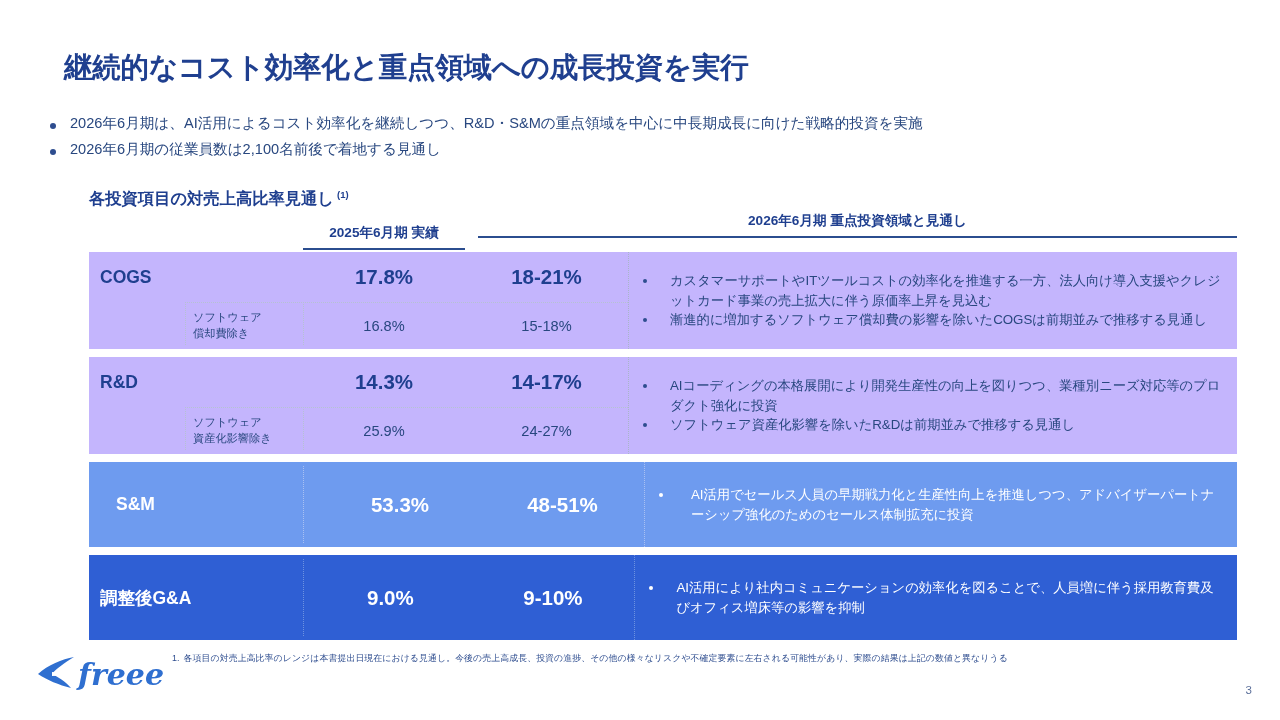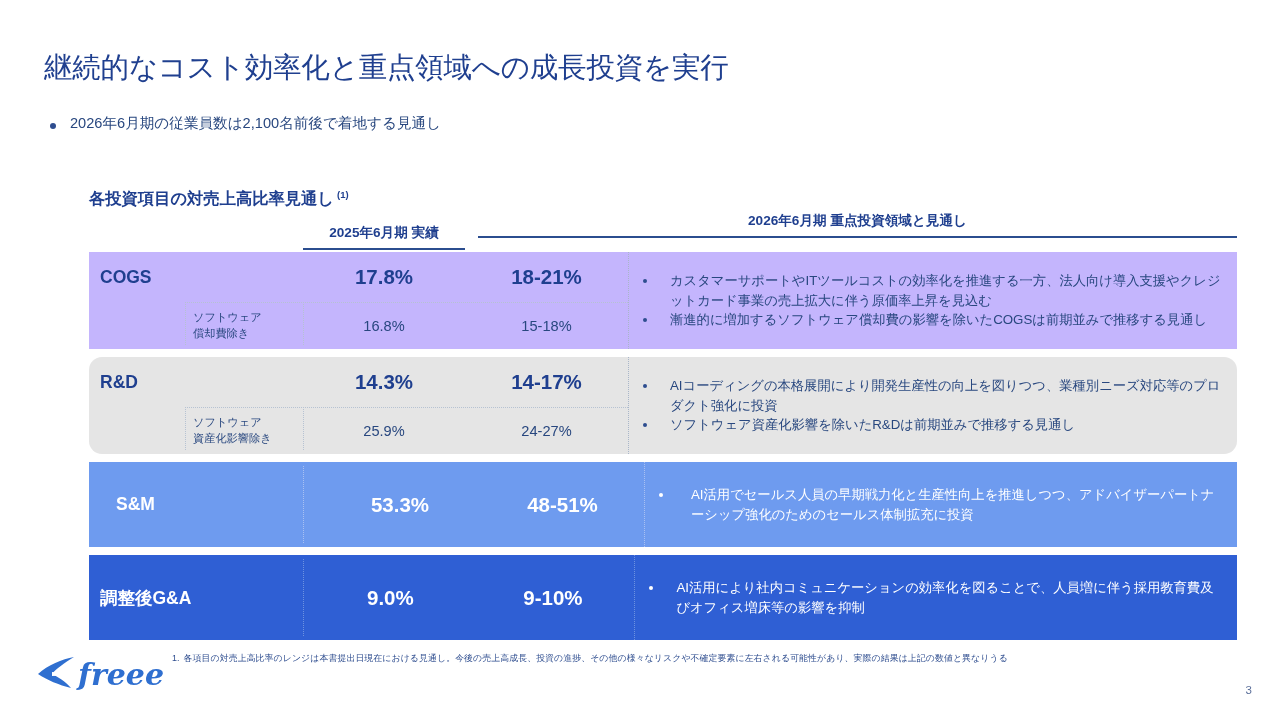--- a/index.html
+++ b/index.html
@@ -19,24 +19,24 @@
   .slide {
     position: absolute;
     inset: 0;
     width: 1280px;
     height: 720px;
   }
 
   
   .slide-title {
     position: absolute;
-    left: 44px;
+    left: 64px;
     top: 49px;
     font-size: 28.5px;
-    font-weight: normal;
+    font-weight: bold;
     letter-spacing: -0.2px;
     color: #1f3f8f;
     white-space: nowrap;
   }
 
   
   .bullets {
     position: absolute;
     left: 47px;
     top: 114px;
@@ -106,21 +106,21 @@
     top: 252px;
     width: 1148px;
   }
   .block {
     position: relative;
     width: 100%;
     box-sizing: border-box;
     margin-bottom: 8px;
   }
   .block.gray   { background: #c4b5fd; }
-  .block.lblue  { background: #e5e5e5; border-radius: 13px; }
+  .block.lblue  { background: #c4b5fd; }
   .block.mblue  { background: #6e9bef; }
   .block.dblue  { background: #2f5fd4; }
 
   .brow {
     display: flex;
     align-items: stretch;
     position: relative;
   }
   
   .c-label {
@@ -272,20 +272,24 @@
   }
 </style>
 </head>
 <body>
 
 <div class="slide">
 
   <div class="slide-title">継続的なコスト効率化と重点領域への成長投資を実行</div>
 
   <div class="bullets">
+    <div class="bullet-row">
+      <span class="bullet-dot"></span>
+      <span>2026年6月期は、AI活用によるコスト効率化を継続しつつ、R&amp;D・S&amp;Mの重点領域を中心に中長期成長に向けた戦略的投資を実施</span>
+    </div>
     <div class="bullet-row">
       <span class="bullet-dot"></span>
       <span>2026年6月期の従業員数は2,100名前後で着地する見通し</span>
     </div>
   </div>
 
   <div class="table-label">
     <span>各投資項目の対売上高比率見通し</span><sup>(1)</sup>
   </div>
 

